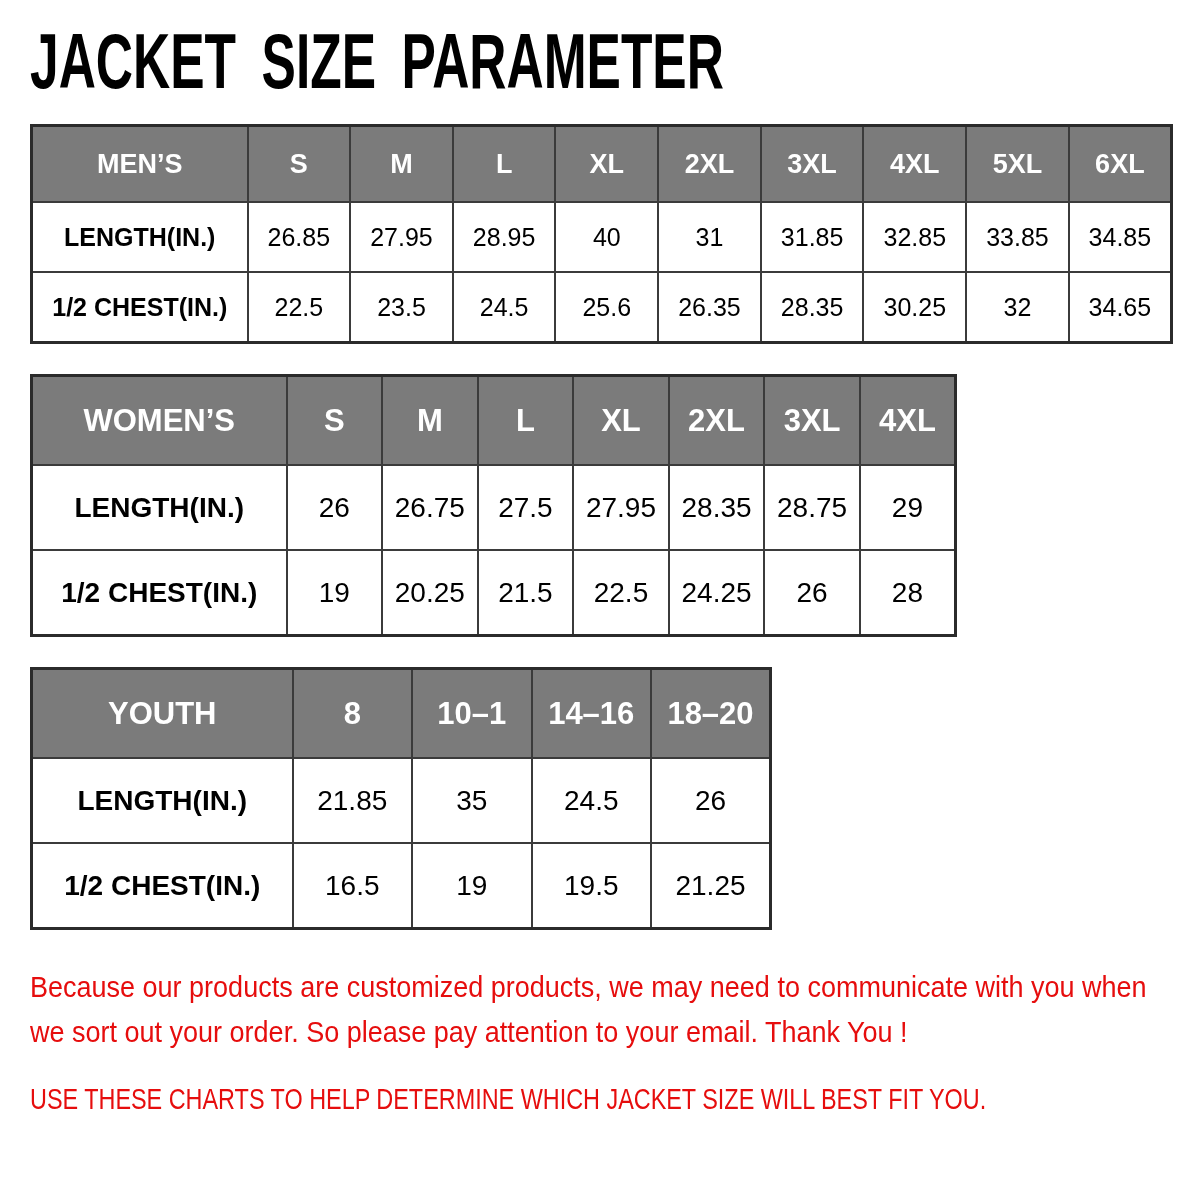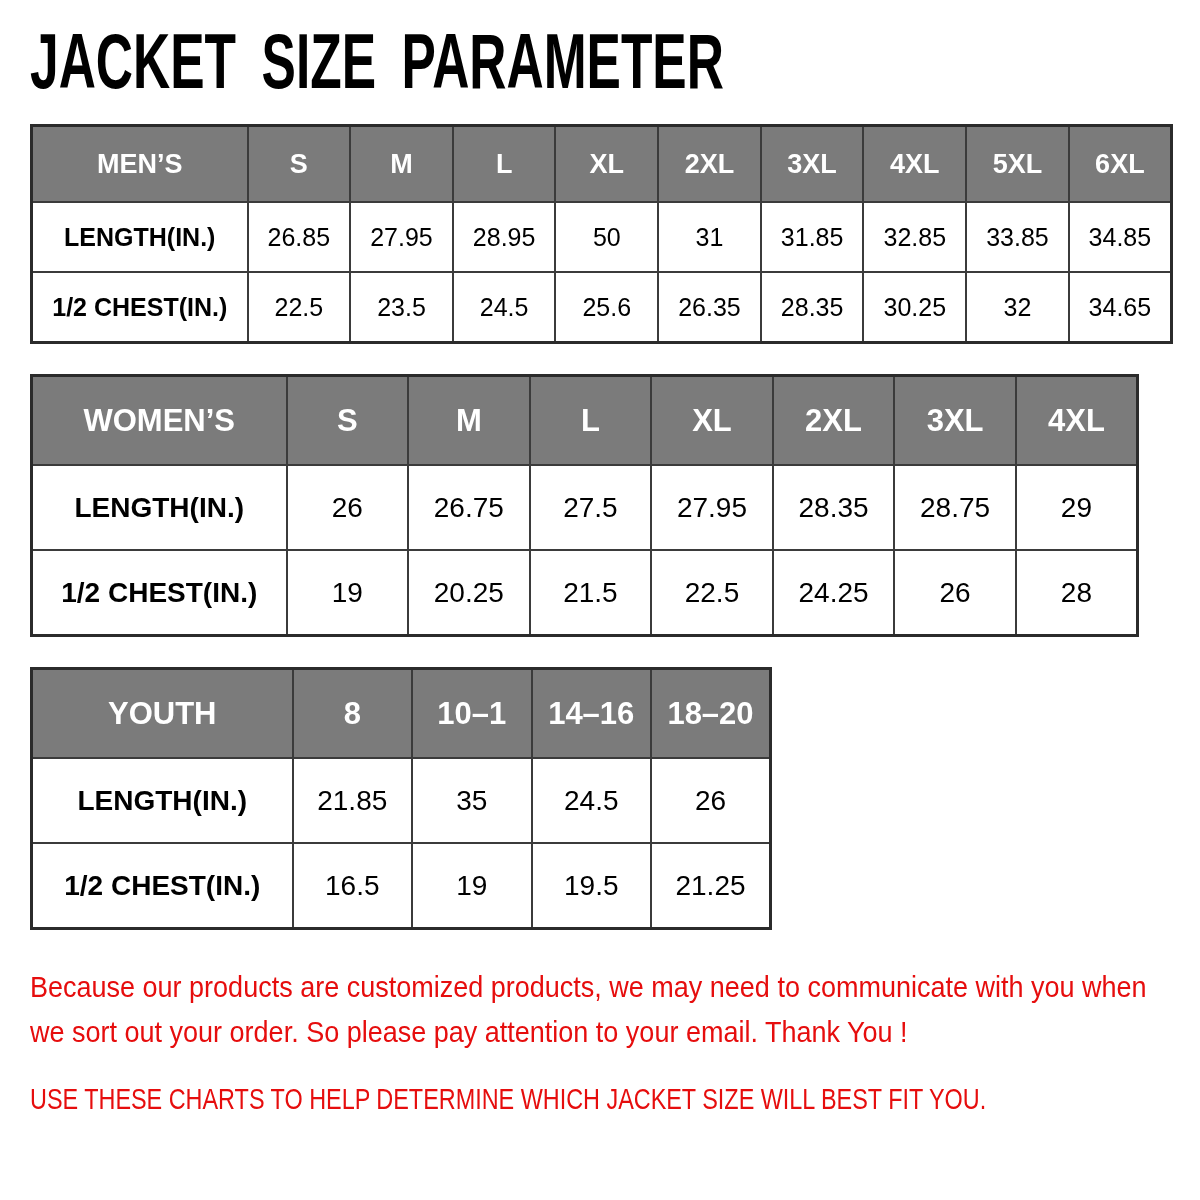--- a/index.html
+++ b/index.html
@@ -67,21 +67,21 @@
   .size-table td.row-label{font-weight:700;}
   .size-table td{font-weight:500;}
 
   
   .tbl-mens{width:1143px;}
   .tbl-mens col.c-label{width:216px;}
   .tbl-mens thead th{height:77px;font-size:27px;}
   .tbl-mens tbody td{height:70px;font-size:25px;}
 
   
-  .tbl-womens{width:1109px;}
+  .tbl-womens{width:927px;}
   .tbl-womens col.c-label{width:255px;}
   .tbl-womens thead th{height:90px;font-size:31px;}
   .tbl-womens tbody td{height:85px;font-size:28px;}
 
   
   .tbl-youth{width:742px;}
   .tbl-youth col.c-label{width:261px;}
   .tbl-youth thead th{height:90px;font-size:31px;text-align:center;}
   .tbl-youth tbody td{height:85px;font-size:28px;}
 
@@ -136,21 +136,21 @@
             <th>5XL</th>
             <th>6XL</th>
           </tr>
         </thead>
         <tbody>
           <tr>
             <td class="row-label">LENGTH(IN.)</td>
             <td>26.85</td>
             <td>27.95</td>
             <td>28.95</td>
-            <td>50</td>
+            <td>40</td>
             <td>31</td>
             <td>31.85</td>
             <td>32.85</td>
             <td>33.85</td>
             <td>34.85</td>
           </tr>
           <tr>
             <td class="row-label">1/2 CHEST(IN.)</td>
             <td>22.5</td>
             <td>23.5</td>

